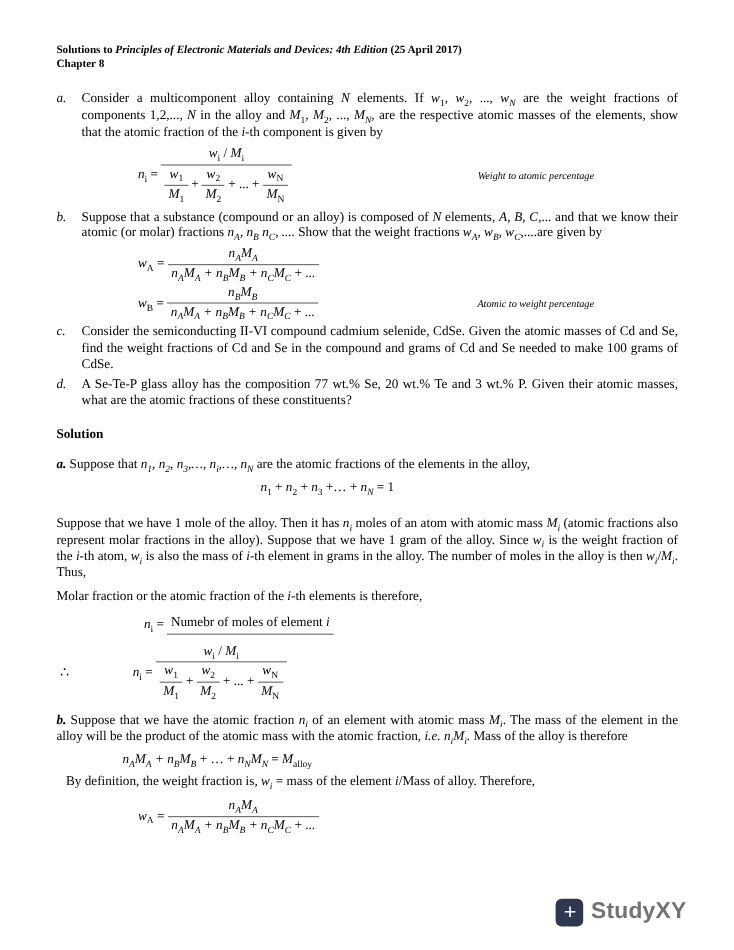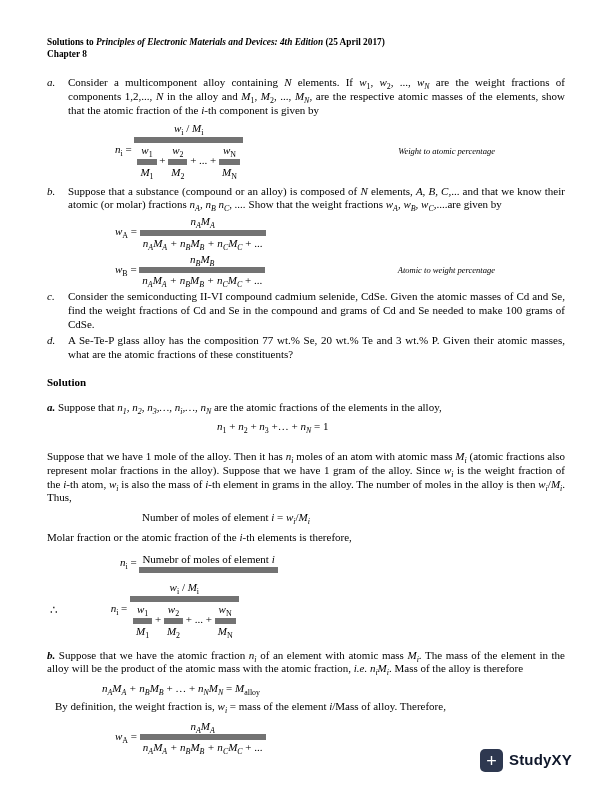--- a/index.html
+++ b/index.html
@@ -20,21 +20,21 @@
   .plist-item { display:flex; margin-bottom:3px; }
   .plist-label { flex:0 0 21px; font-style:italic; }
   .plist-text { flex:1; text-align:justify; }
 
   .formula-row { display:flex; align-items:center; margin:5px 0 5px 68px; }
   .formula-row.tight { margin-top:2px; margin-bottom:2px; }
   .annotation { font-style:italic; font-size:8.5px; margin-left:auto; margin-right:70px; white-space:nowrap; }
 
   .math { white-space:nowrap; }
   .frac { display:inline-block; vertical-align:middle; text-align:center; }
-  .fn { display:block; border-bottom:6px solid #737373; padding:0 3px 1px 3px; }
+  .fn { display:block; border-bottom:1px solid #737373; padding:0 3px 1px 3px; }
   .fd { display:block; padding:1px 3px 0 3px; }
   sub { font-size:0.72em; line-height:0; }
 
   .solution-heading { font-family:Liberation Serif, serif;
     font-size:11px; font-weight:bold; margin:14px 0 11px 0; }
 
   .para { text-align:justify; margin-bottom:6px; }
   .sec-label { font-weight:bold; font-style:italic; }
 
   .eq { white-space:nowrap; margin:4px 0; }
@@ -45,22 +45,22 @@
   .therefore { font-size:12px; }
   .therefore-row .math { margin-left:53px; }
   .eq-mass { margin-left:55px; }
   .small-indent { padding-left:8px; }
   .eq-wa { margin-left:68px; margin-top:6px; }
 
   .logo { position:absolute; right:40px; bottom:20px; display:flex; align-items:center; gap:6px; }
   .logo-icon { width:23px; height:23px; border-radius:5px; background:#2e3850; color:#fff;
     display:flex; align-items:center; justify-content:center;
     font-family:"Liberation Sans",sans-serif; font-size:18px; font-weight:400; line-height:1; }
-  .logo-text { font-family:"Liberation Sans","DejaVu Sans",sans-serif; font-size:15px;
-    font-weight:bold; color:#0f172a; letter-spacing:0.2px; }
+  .logo-text { font-family:"Liberation Sans","DejaVu Sans",sans-serif; font-size:19px;
+    font-weight:bold; color:#737373; letter-spacing:0.2px; }
 </style>
 </head>
 <body>
 
 <div class="page">
 
   <div class="header">
     <span class="header-left">Solutions to <i>Principles of Electronic Materials and Devices: 4th Edition</i> (25 April 2017)</span>
     <span class="header-right">Chapter 8</span>
   </div>
@@ -97,21 +97,20 @@
   </div>
 
   <h2 class="solution-heading">Solution</h2>
 
   <p class="para"><span class="sec-label">a.</span> <span>Suppose that <i>n<sub>1</sub>, n<sub>2</sub>, n<sub>3</sub>,…, n<sub>i</sub>,…, n<sub>N</sub></i>  are the atomic fractions of the elements in the alloy,</span></p>
 
   <div class="eq eq-sum"><i>n</i><sub>1</sub> + <i>n</i><sub>2</sub> + <i>n</i><sub>3</sub> +… + <i>n<sub>N</sub></i> = 1</div>
 
   <p class="para">Suppose that we have 1 mole of the alloy. Then it has <i>n<sub>i</sub></i> moles of an atom with atomic mass <i>M<sub>i</sub></i> (atomic fractions also represent molar fractions in the alloy). Suppose that we have 1 gram of the alloy. Since <i>w<sub>i</sub></i> is the weight fraction of the <i>i</i>-th atom, <i>w<sub>i</sub></i> is also the mass of <i>i</i>-th element in grams in the alloy. The number of moles in the alloy is then <i>w<sub>i</sub></i>/<i>M<sub>i</sub></i>. Thus,</p>
 
-  <div class="eq indent-moles">Number of moles of element <i>i</i> = <i>w<sub>i</sub></i>/<i>M<sub>i</sub></i></div>
 
   <p class="para">Molar fraction or the atomic fraction of the <i>i</i>-th elements is therefore,</p>
 
   <div class="eq eq-words"><i>n</i><sub>i</sub> = <span class="frac"><span class="fn">Numebr of moles of element <i>i</i></span></span></div>
 
   <div class="therefore-row">
     <span class="therefore">∴</span>
     <span class="math"><i>n</i><sub>i</sub> = <span class="frac"><span class="fn"><i>w</i><sub>i</sub> / <i>M</i><sub>i</sub></span><span class="fd"><span class="frac"><span class="fn"><i>w</i><sub>1</sub></span><span class="fd"><i>M</i><sub>1</sub></span></span> + <span class="frac"><span class="fn"><i>w</i><sub>2</sub></span><span class="fd"><i>M</i><sub>2</sub></span></span> + ... + <span class="frac"><span class="fn"><i>w</i><sub>N</sub></span><span class="fd"><i>M</i><sub>N</sub></span></span></span></span></span>
   </div>
 

